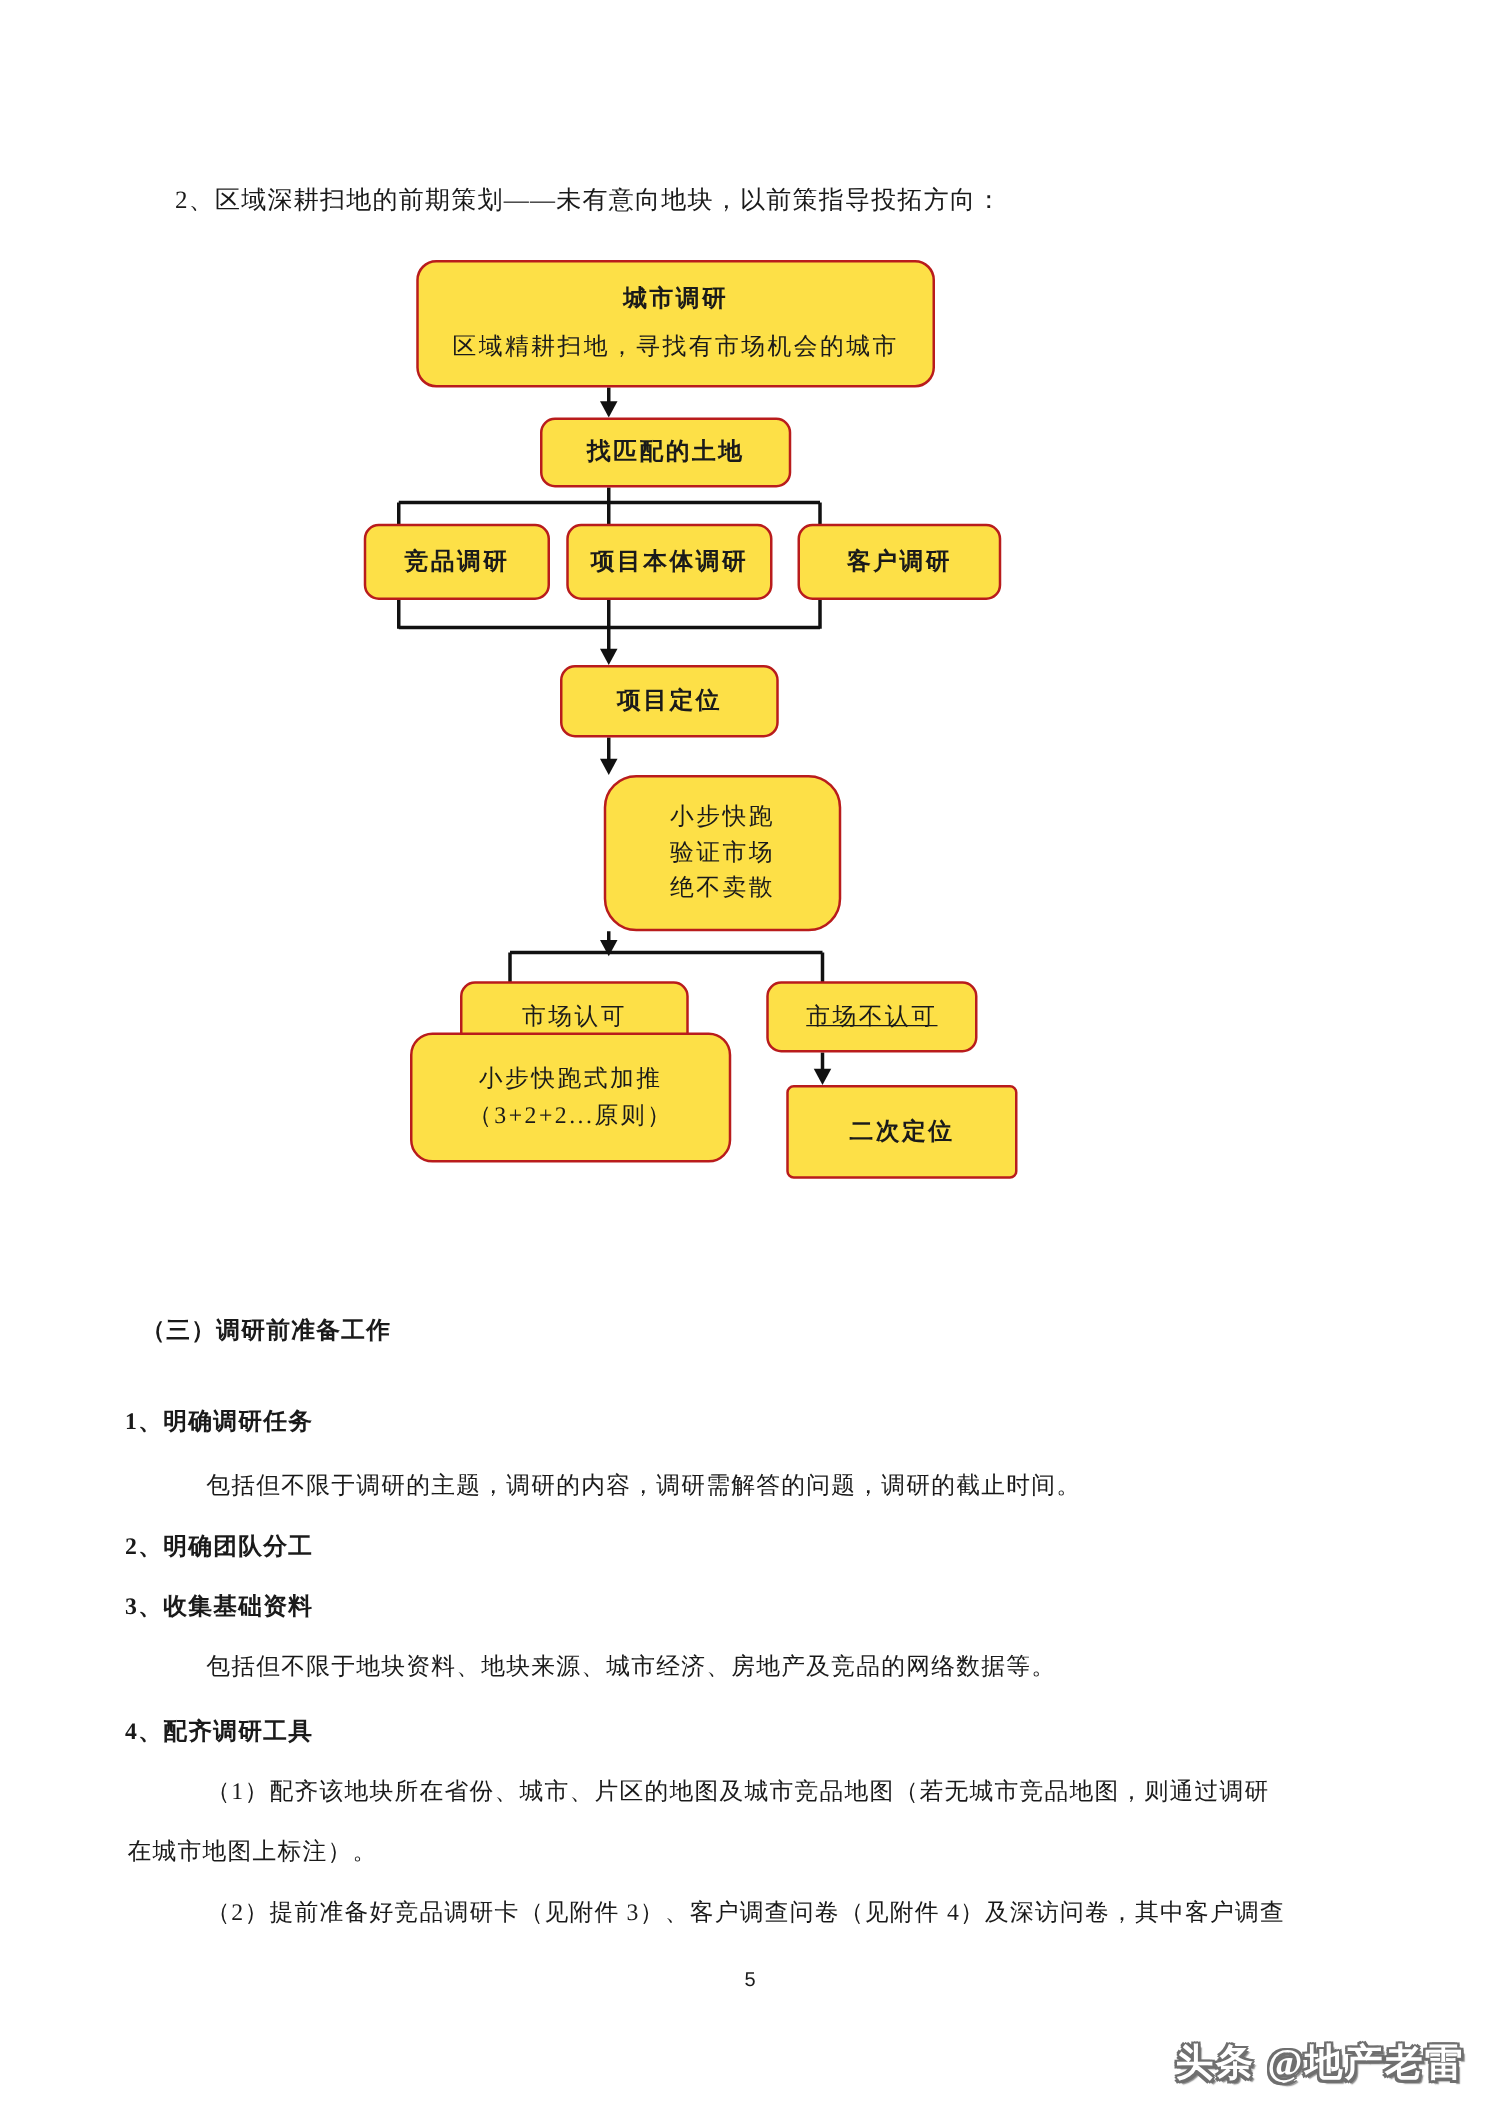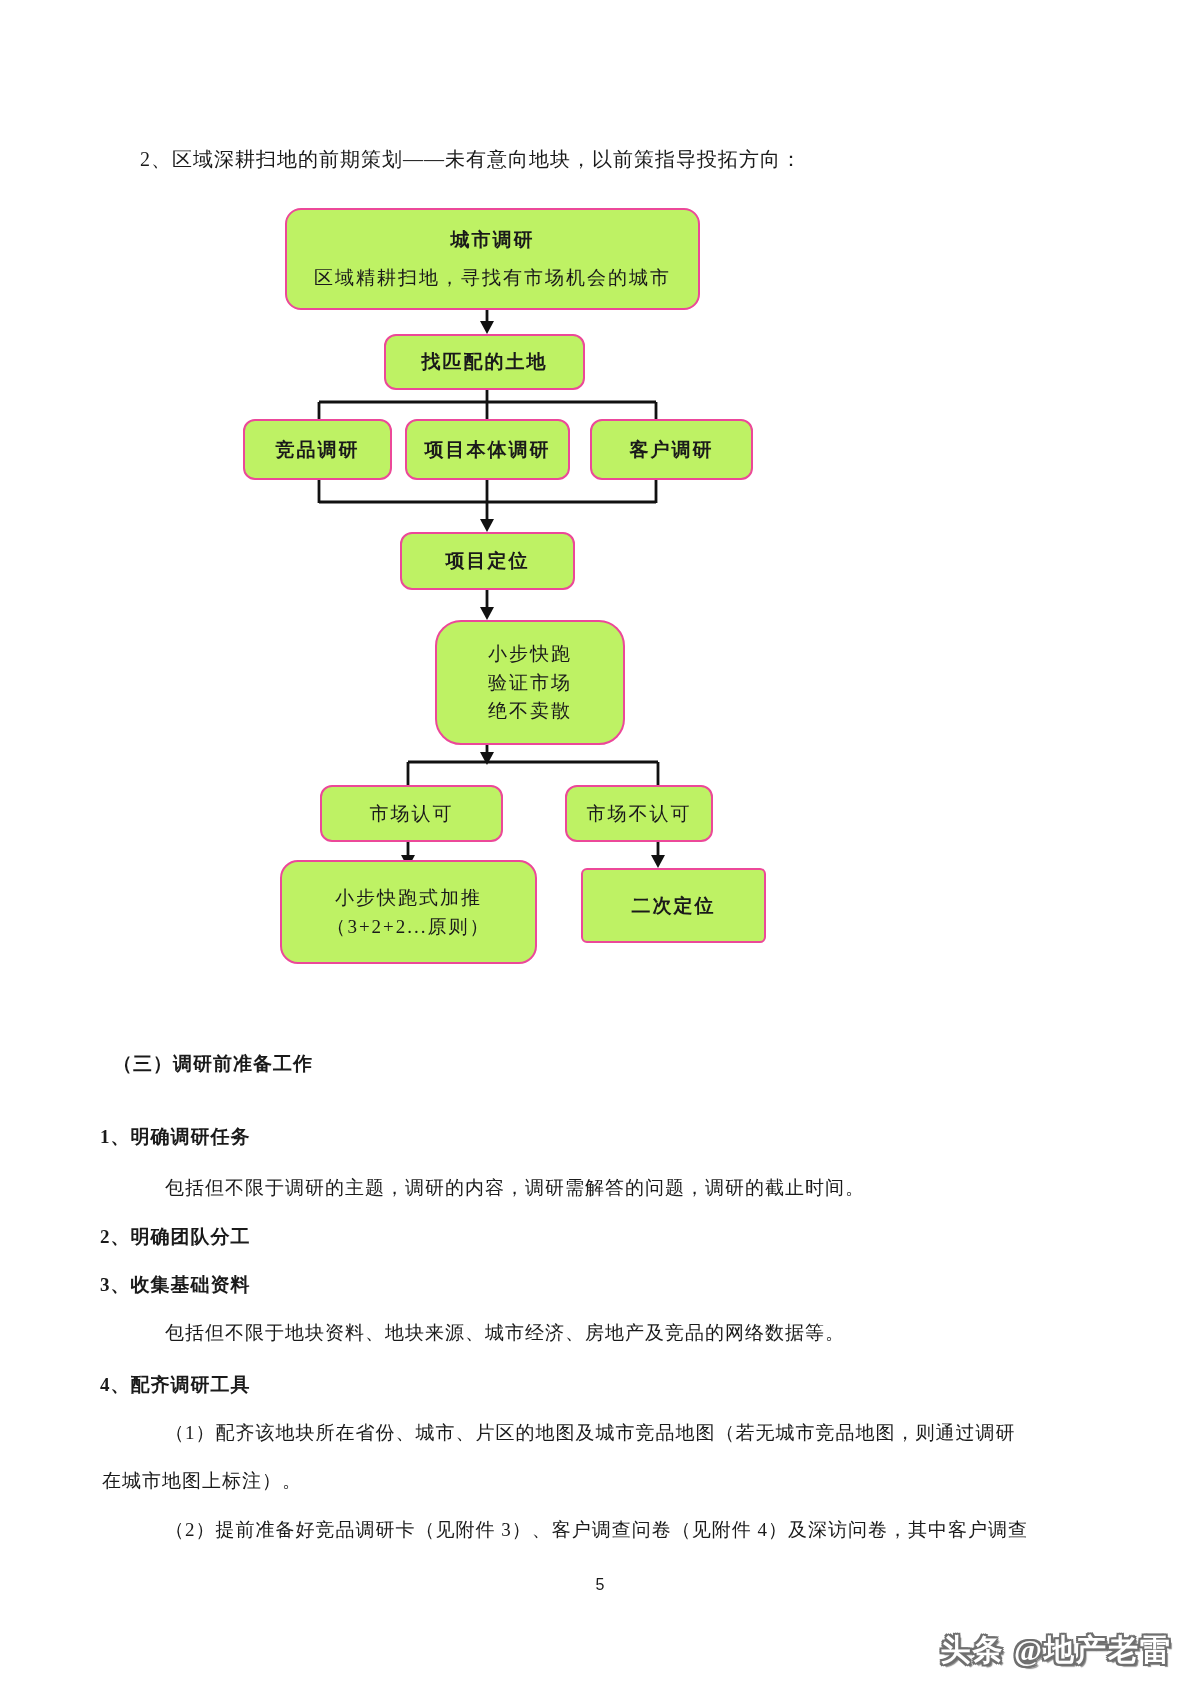--- a/index.html
+++ b/index.html
@@ -17,31 +17,32 @@
     left:140px; top:146px;
     font-size:20px;
     letter-spacing:1px;
     white-space:nowrap;
   }
   
   .fc-svg{position:absolute;left:0;top:0;}
   .fc-box{
     position:absolute;
     box-sizing:border-box;
-    border:2px solid #ec4899;
+    border:2px solid #b91c1c;
     border-radius:12px;
-    background:#bef264;
+    background:#fde047;
     display:flex;
     flex-direction:column;
     align-items:center;
     justify-content:center;
     font-size:19px;
     letter-spacing:2px;
     text-align:center;
     line-height:1.25;
+    margin-left:48px;
   }
   .fc-title{font-weight:bold;}
   .fc-sub{font-weight:normal;margin-top:14px;}
   .gap2{row-gap:5px;}
   
   .sec{position:absolute;white-space:nowrap;font-size:19px;letter-spacing:1px;}
   .bold{font-weight:bold;}
   .pageno{
     position:absolute;
     left:0; right:0;
@@ -139,25 +140,25 @@
   <div class="fc-box gap2" style="left:435px;top:620px;width:190px;height:125px;border-radius:26px;">
     <span>小步快跑</span>
     <span>验证市场</span>
     <span>绝不卖散</span>
   </div>
 
   <div class="fc-box" style="left:320px;top:785px;width:183px;height:57px;">
     <span>市场认可</span>
   </div>
 
-  <div class="fc-box" style="left:565px;top:785px;width:148px;height:57px;">
+  <div class="fc-box" style="left:565px;top:785px;width:169px;height:57px;text-decoration:underline;">
     <span>市场不认可</span>
   </div>
 
-  <div class="fc-box gap2" style="left:280px;top:860px;width:257px;height:104px;border-radius:18px;">
+  <div class="fc-box gap2" style="left:280px;top:826px;width:257px;height:104px;border-radius:18px;">
     <span>小步快跑式加推</span>
     <span>（3+2+2...原则）</span>
   </div>
 
   <div class="fc-box" style="left:581px;top:868px;width:185px;height:75px;border-radius:6px;">
     <span class="fc-title">二次定位</span>
   </div>
 
   <div class="sec bold" style="left:113px;top:1051px;">（三）调研前准备工作</div>
 

